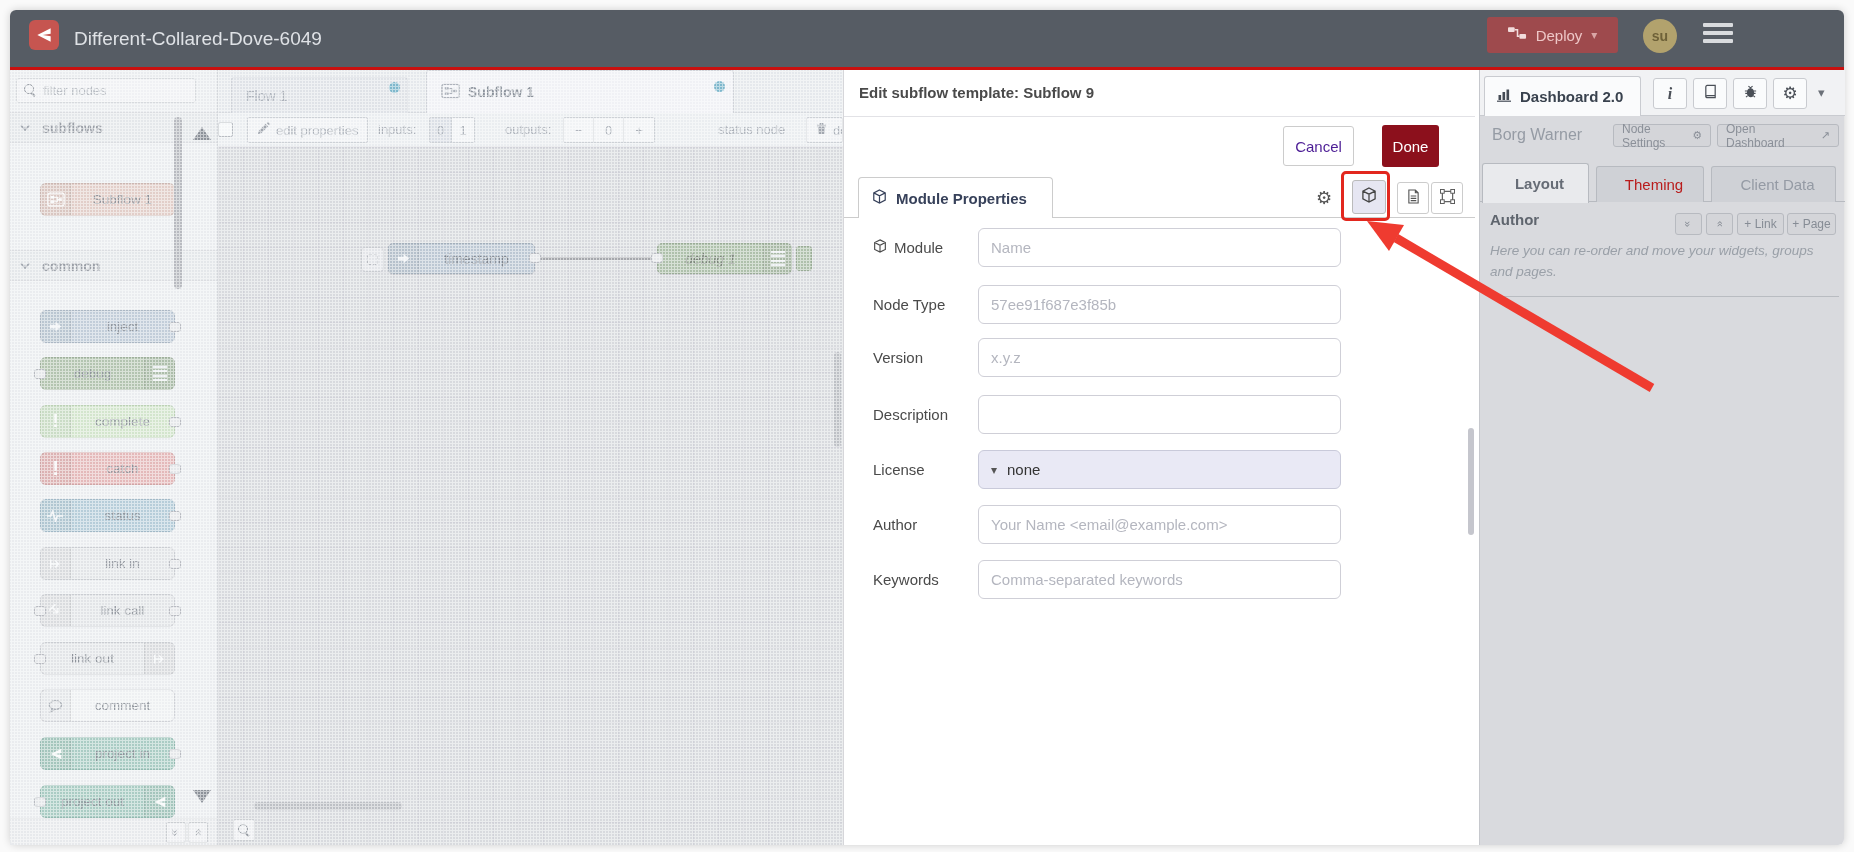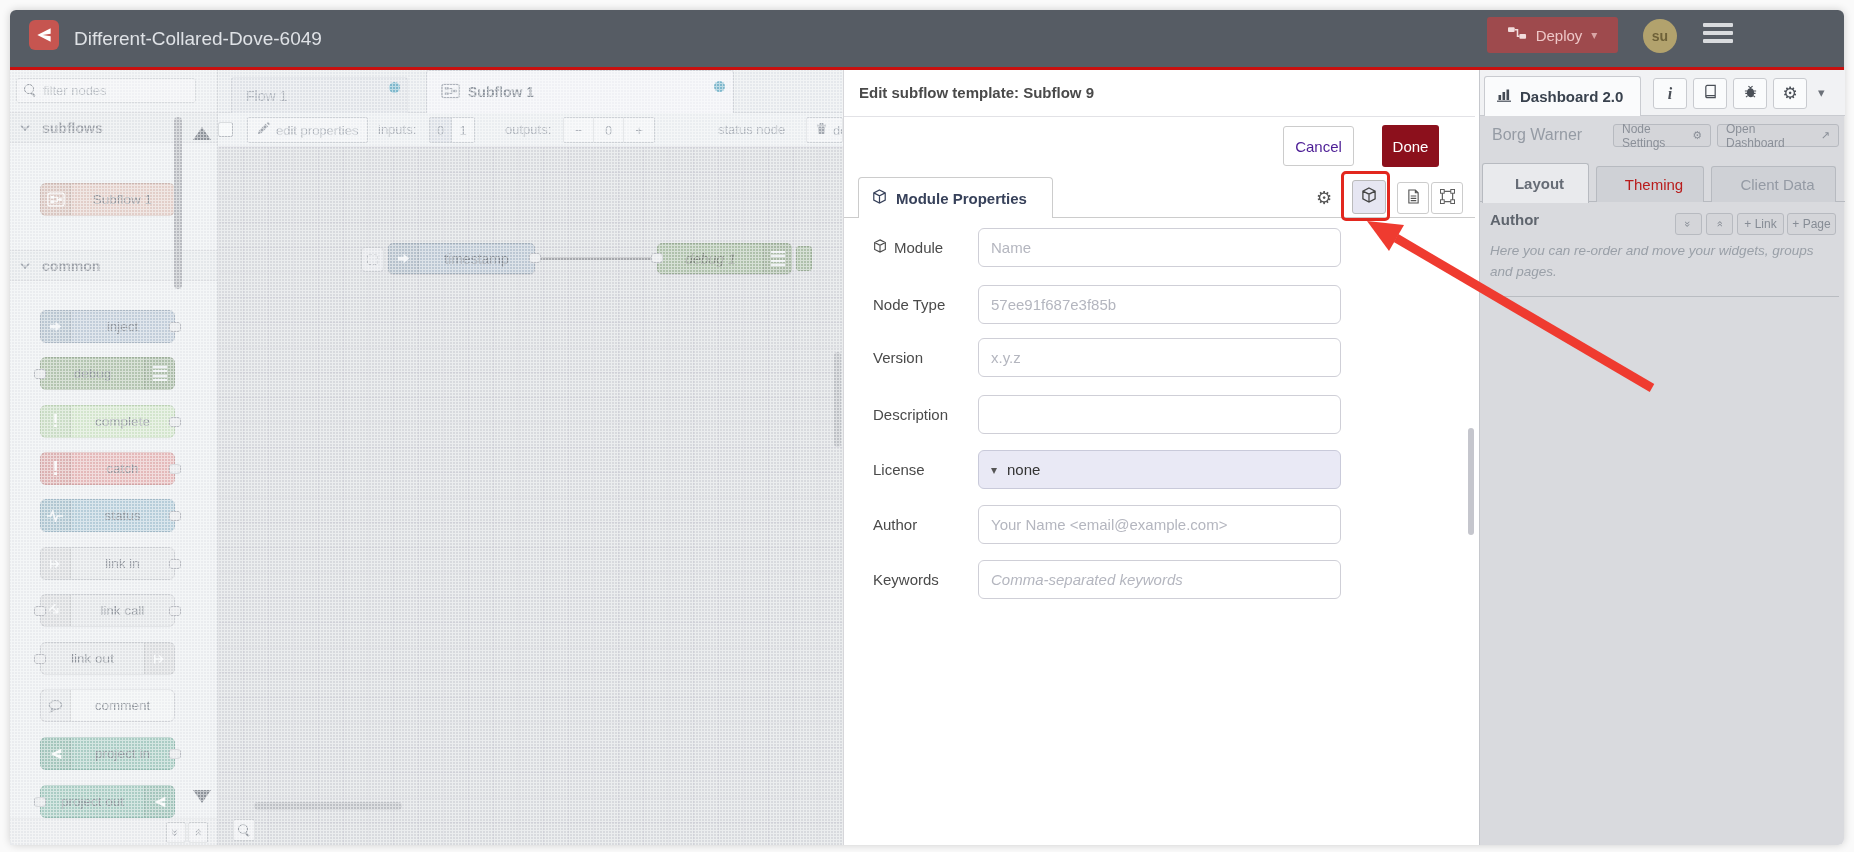--- a/index.html
+++ b/index.html
@@ -446,21 +446,21 @@
     </div>
 
     <div class="abs form-label" style="top:435px">
         <span>Author</span>
       </div>
     <input class="abs form-input" style="top: 435px;" placeholder="Your Name &lt;email@example.com&gt;">
 
     <div class="abs form-label" style="top:490px">
         <span>Keywords</span>
       </div>
-    <input class="abs form-input" style="top: 490px; font-style: italic;" placeholder="Comma-separated keywords">
+    <input class="abs form-input" style="top: 490px;" placeholder="Comma-separated keywords">
 
     <div class="abs" id="dialog-scroll-thumb"></div>
 
   </div>
 
   <div class="abs" id="sidebar">
     <div class="abs" id="sb-topstrip"></div>
     <div class="abs" id="sb-dash-tab">
       <span><svg width="16" height="14" viewBox="0 0 16 14">
             <path stroke="#444b55" stroke-width="1.2" d="M1 13.2h14" fill="none"></path>

